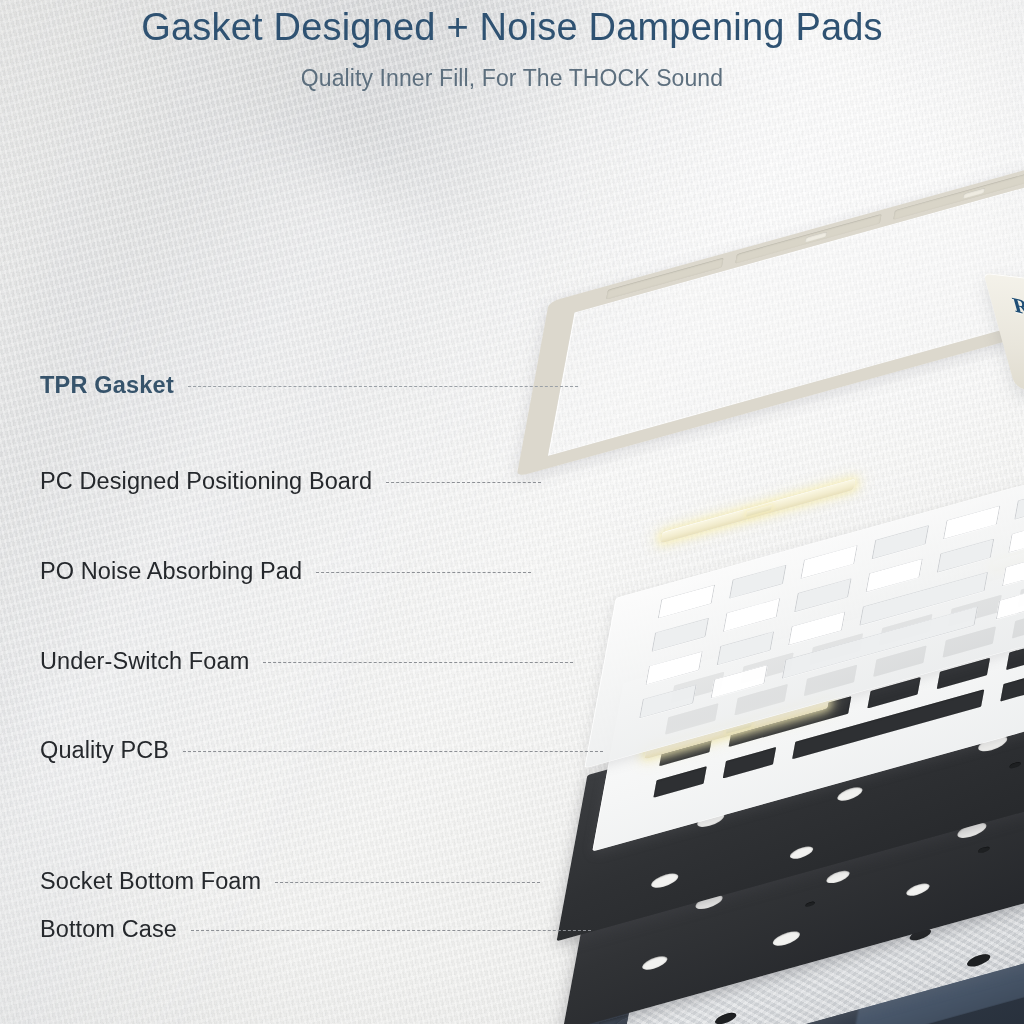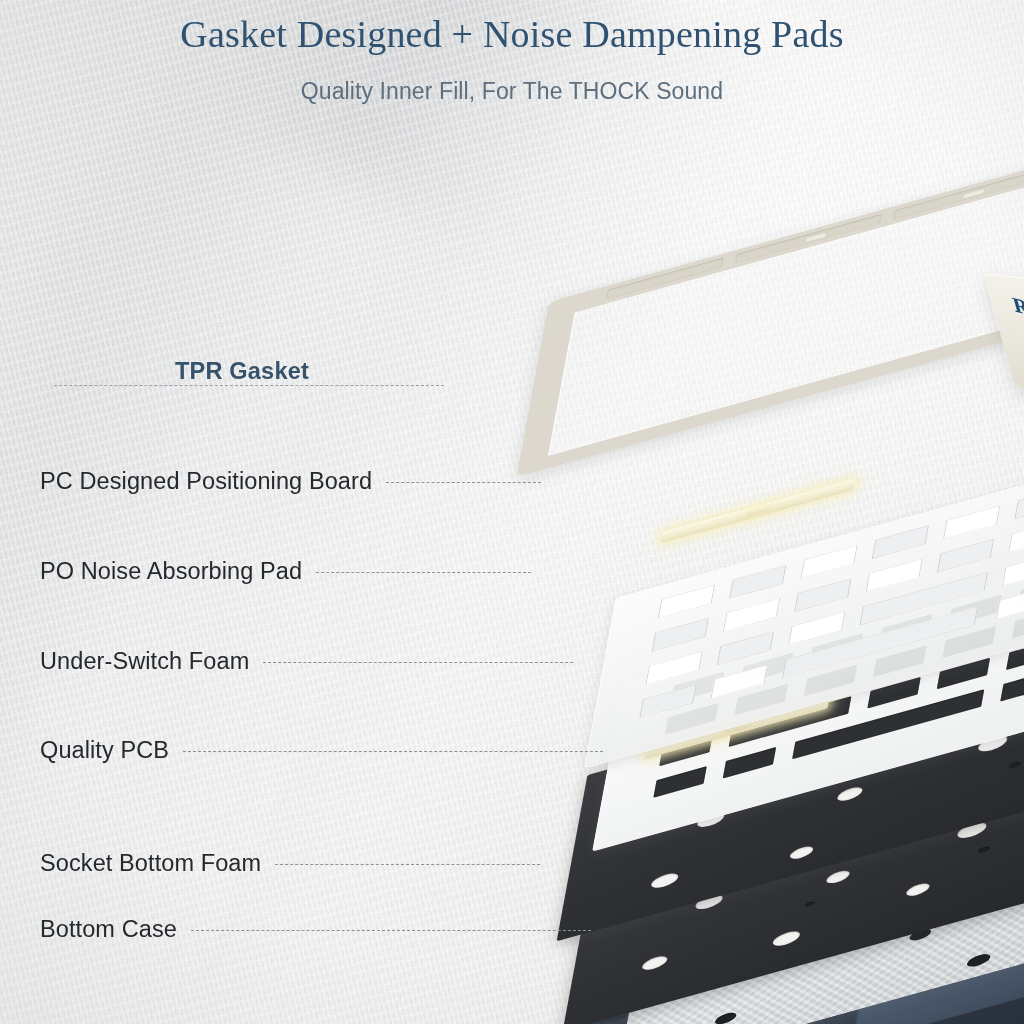--- a/index.html
+++ b/index.html
@@ -59,25 +59,24 @@
     opacity: .55;
     background-image:
       repeating-linear-gradient(76deg, rgba(255,255,255,.5) 0 2px, rgba(140,143,148,.05) 2px 5px),
       repeating-linear-gradient(166deg, rgba(255,255,255,.32) 0 3px, rgba(135,139,145,.05) 3px 9px);
     filter: blur(.6px);
   }
 
   
   .header { position: absolute; left: 0; top: 0; width: 1024px; text-align: center; z-index: 40; }
   .title {
-    margin: 12px; 
+    margin: 6px; 
     font-size: 38px; font-weight: 400; letter-spacing: .2px;
     color: #2f5272;
     white-space: nowrap;
-    font-family: Liberation Serif, serif;
   }
   .subtitle {
     margin: 0; padding-top: 10px;
     font-size: 23px; font-weight: 400; letter-spacing: .1px;
     color: #5d6f7e;
     white-space: nowrap;
   }
 
   
   .callouts { position: absolute; left: 0; top: 0; width: 1024px; height: 1024px; z-index: 45; }
@@ -434,41 +433,41 @@
     </div>
 
   </div>
 
   <div class="header">
     <h1 class="title">Gasket Designed + Noise Dampening Pads</h1>
     <p class="subtitle">Quality Inner Fill, For The THOCK Sound</p>
   </div>
 
   <div class="callouts" id="callouts">
-      <div class="callout accent" style="top: 358px; flex-direction: column;">
+      <div class="callout accent" style="top: 372px;">
         <span class="callout-label">TPR Gasket</span>
         <span class="leader" style="width: 390px;"></span>
       </div>
       <div class="callout" style="top: 468px;">
         <span class="callout-label">PC Designed Positioning Board</span>
         <span class="leader" style="width: 155px;"></span>
       </div>
       <div class="callout" style="top: 648px;">
         <span class="callout-label">Under-Switch Foam</span>
         <span class="leader" style="width: 310px;"></span>
       </div>
       <div class="callout" style="top: 558px;">
         <span class="callout-label">PO Noise Absorbing Pad</span>
         <span class="leader" style="width: 215px;"></span>
       </div>
       <div class="callout" style="top: 737px;">
         <span class="callout-label">Quality PCB</span>
         <span class="leader" style="width: 420px;"></span>
       </div>
-      <div class="callout" style="top: 850px;">
+      <div class="callout" style="top: 868px;">
         <span class="callout-label">Socket Bottom Foam</span>
         <span class="leader" style="width: 265px;"></span>
       </div>
       <div class="callout" style="top: 916px;">
         <span class="callout-label">Bottom Case</span>
         <span class="leader" style="width: 400px;"></span>
       </div>
     </div>
 
 </div>

